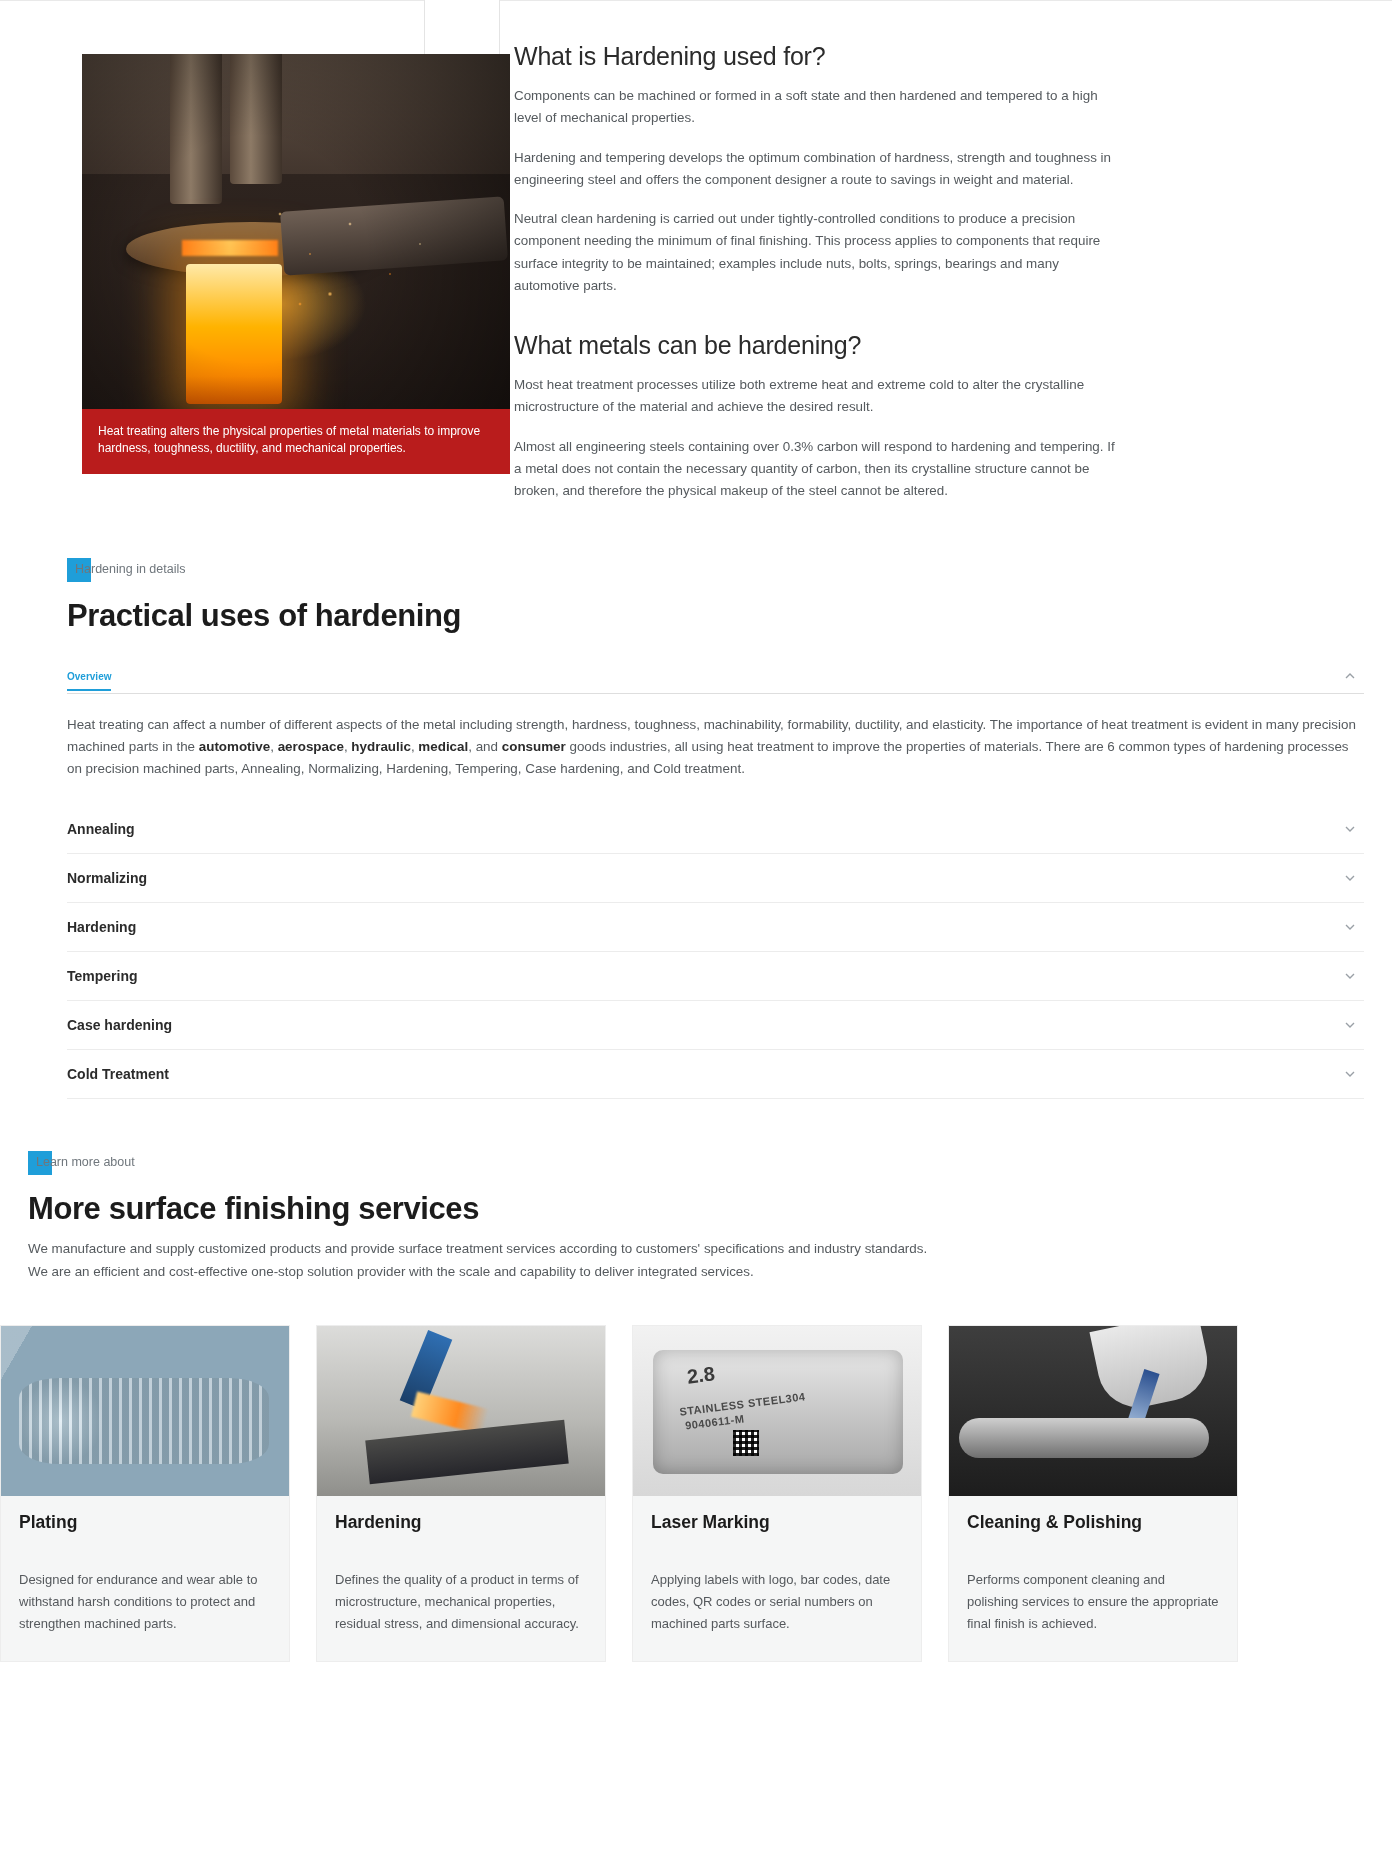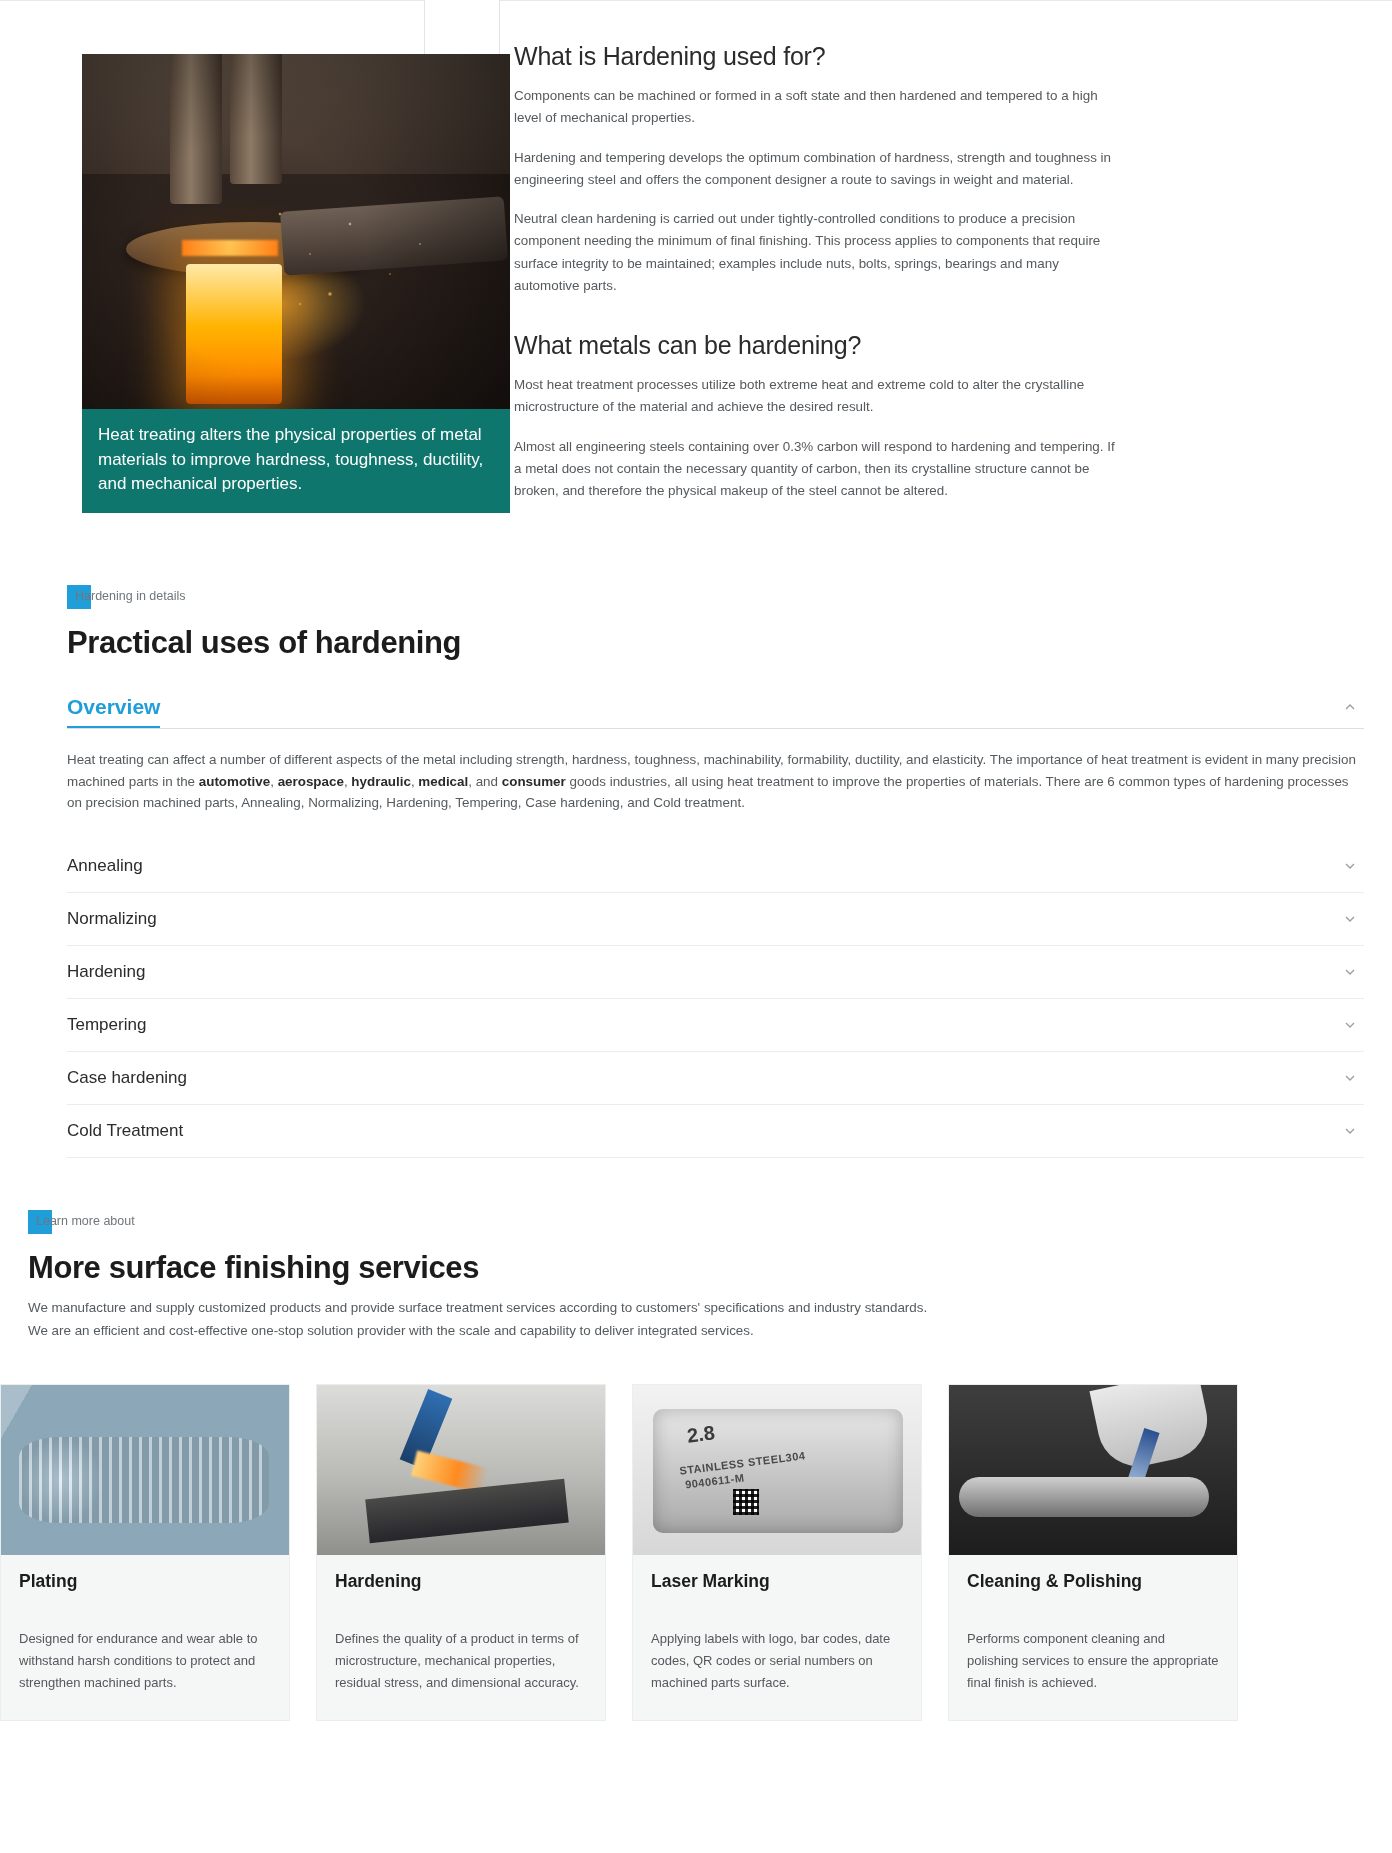--- a/index.html
+++ b/index.html
@@ -87,22 +87,22 @@
       radial-gradient(2px 2px at 120px 80px, #ff8c1a, transparent 60%),
       radial-gradient(4px 4px at 60px 100px, #ffbe5c, transparent 60%),
       radial-gradient(2px 2px at 150px 50px, #ffe0a0, transparent 60%),
       radial-gradient(3px 3px at 30px 110px, #ff9c2a, transparent 60%);
   }
   .photo .vignette {
     position: absolute; inset: 0;
     background: radial-gradient(circle at 40% 55%, rgba(0,0,0,0) 35%, rgba(0,0,0,.55) 100%);
   }
   .caption {
-    background: #0f766e; color: #ffffff; padding: 14px 16px 16px 16px;
-    font-size: 17px; line-height: 1.45; width: 428px;
+    background: #b91c1c; color: #ffffff; padding: 14px 16px 16px 16px;
+    font-size: 12px; line-height: 1.45; width: 428px;
   }
 
   .text-col { flex: 1; padding: 0 270px 0 44px; }
   h2.heading {
     font-size: 25px; font-weight: 400; color: #2b2b2b;
     margin: 4px 0 14px 0; letter-spacing: -.2px;
   }
   h2.heading.second { margin-top: 34px; }
   p.body {
     font-size: 13.4px; line-height: 1.66; color: #555a5e; margin: 0 0 17px 0;
@@ -123,35 +123,35 @@
   }
 
   
   .accordion { margin: 34px 28px 0 28px; }
   .acc-head {
     display: flex; align-items: center; justify-content: space-between;
     padding: 0 6px 9px 0; border-bottom: 1px solid #e6e6e6;
   }
   .acc-head.open { border-bottom: 1px solid #dedede; }
   .acc-title-open {
-    font-size: 21px; font-weight: 700; color: #1f9ed9;
+    font-size: 10px; font-weight: 700; color: #1f9ed9;
     border-bottom: 2px solid #1f9ed9; padding-bottom: 7px; margin-bottom: -9px;
   }
   .chev { width: 16px; height: 16px; color: #9aa0a6; }
   .acc-body {
     padding: 20px 2px 4px 0;
     font-size: 13.4px; line-height: 1.62; color: #555a5e;
   }
   .acc-body b { color: #2b2b2b; }
   .acc-row {
     display: flex; align-items: center; justify-content: space-between;
     padding: 16px 6px 16px 0; border-bottom: 1px solid #ececec;
   }
   .acc-row:first-of-type { border-top: 1px solid #ececec; }
-  .acc-row-label { font-size: 17px; font-weight: 400; color: #2b2b2b; }
+  .acc-row-label { font-size: 14px; font-weight: 700; color: #2b2b2b; }
 
   
   .more { margin-top: 52px; }
   h1.more-title {
     margin: 14px 0 10px 28px; font-size: 31px; font-weight: 700; color: #1c1c1c;
     letter-spacing: -.4px;
   }
   .more-intro {
     margin: 0 28px; font-size: 13.4px; line-height: 1.72; color: #555a5e;
   }

